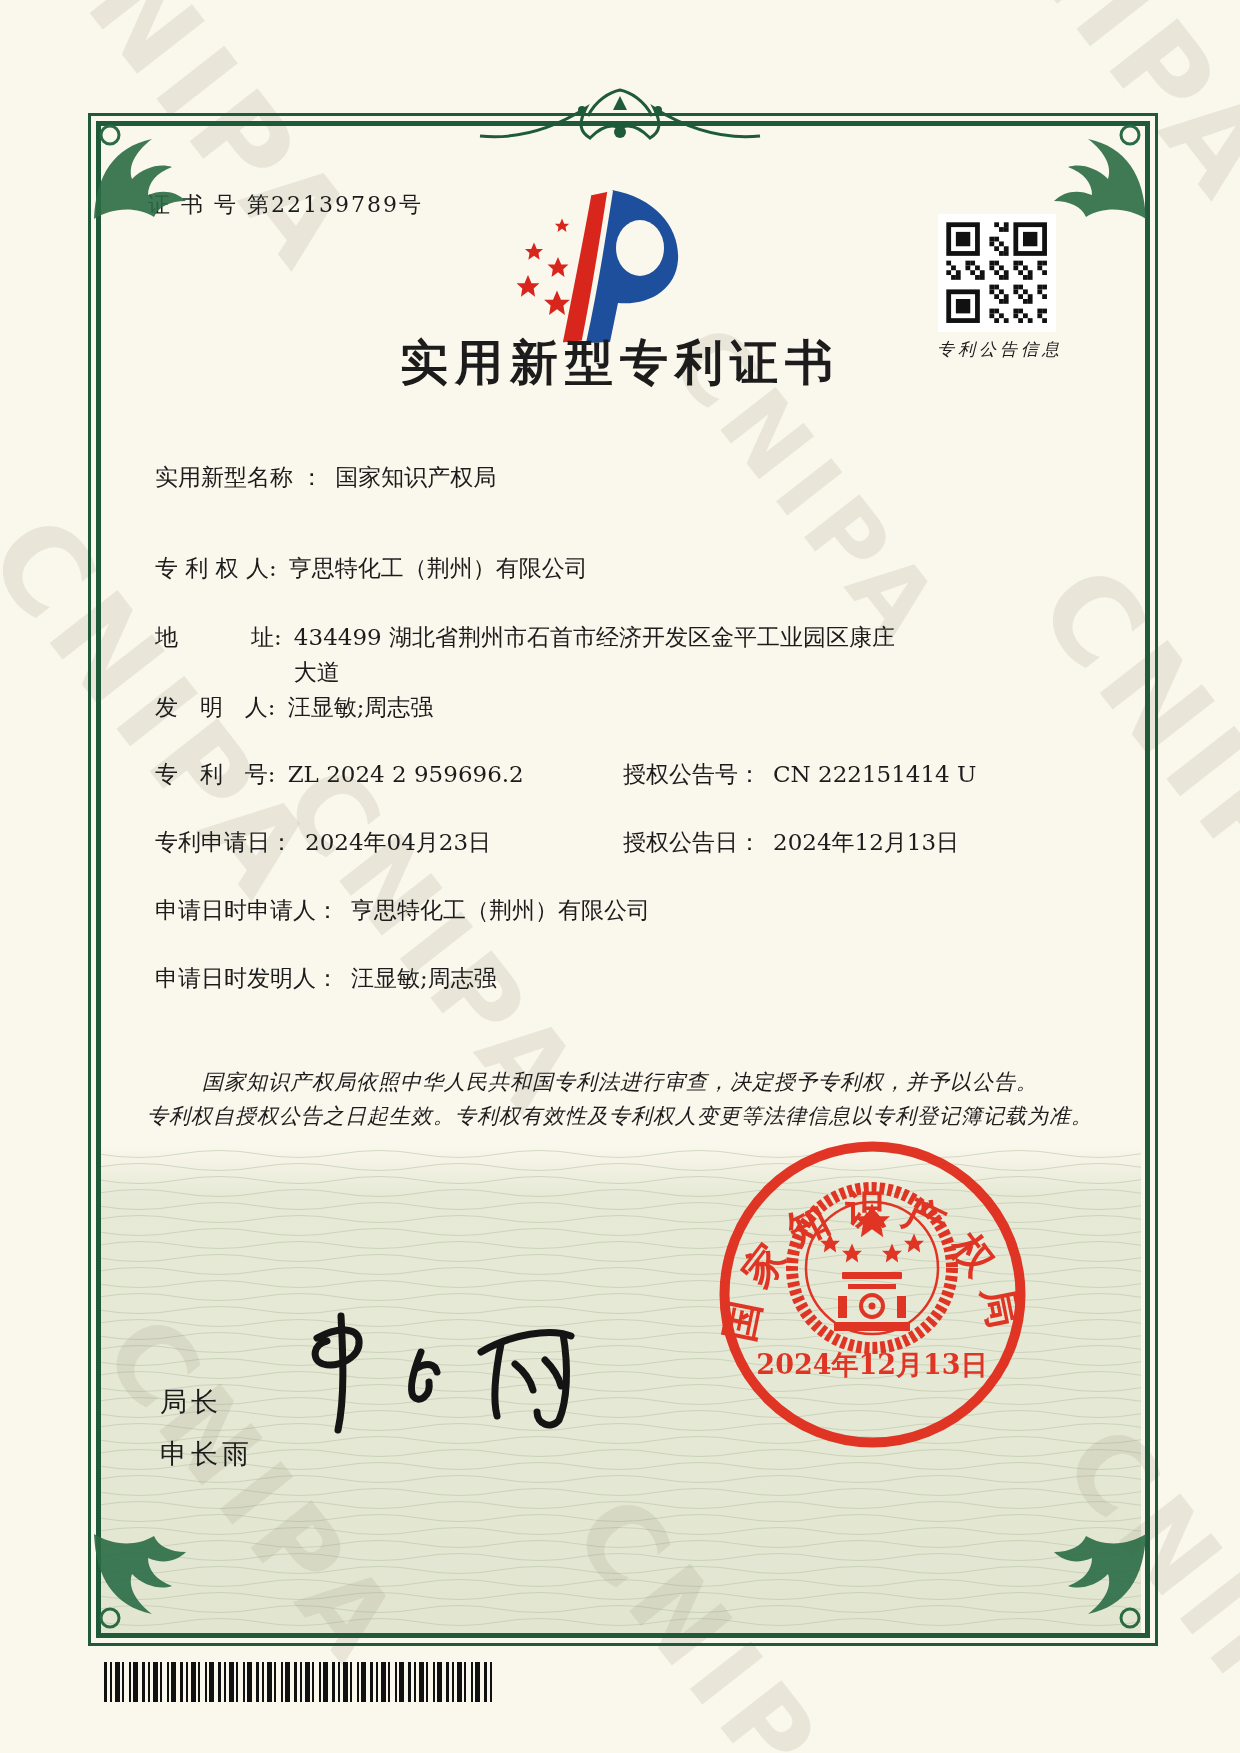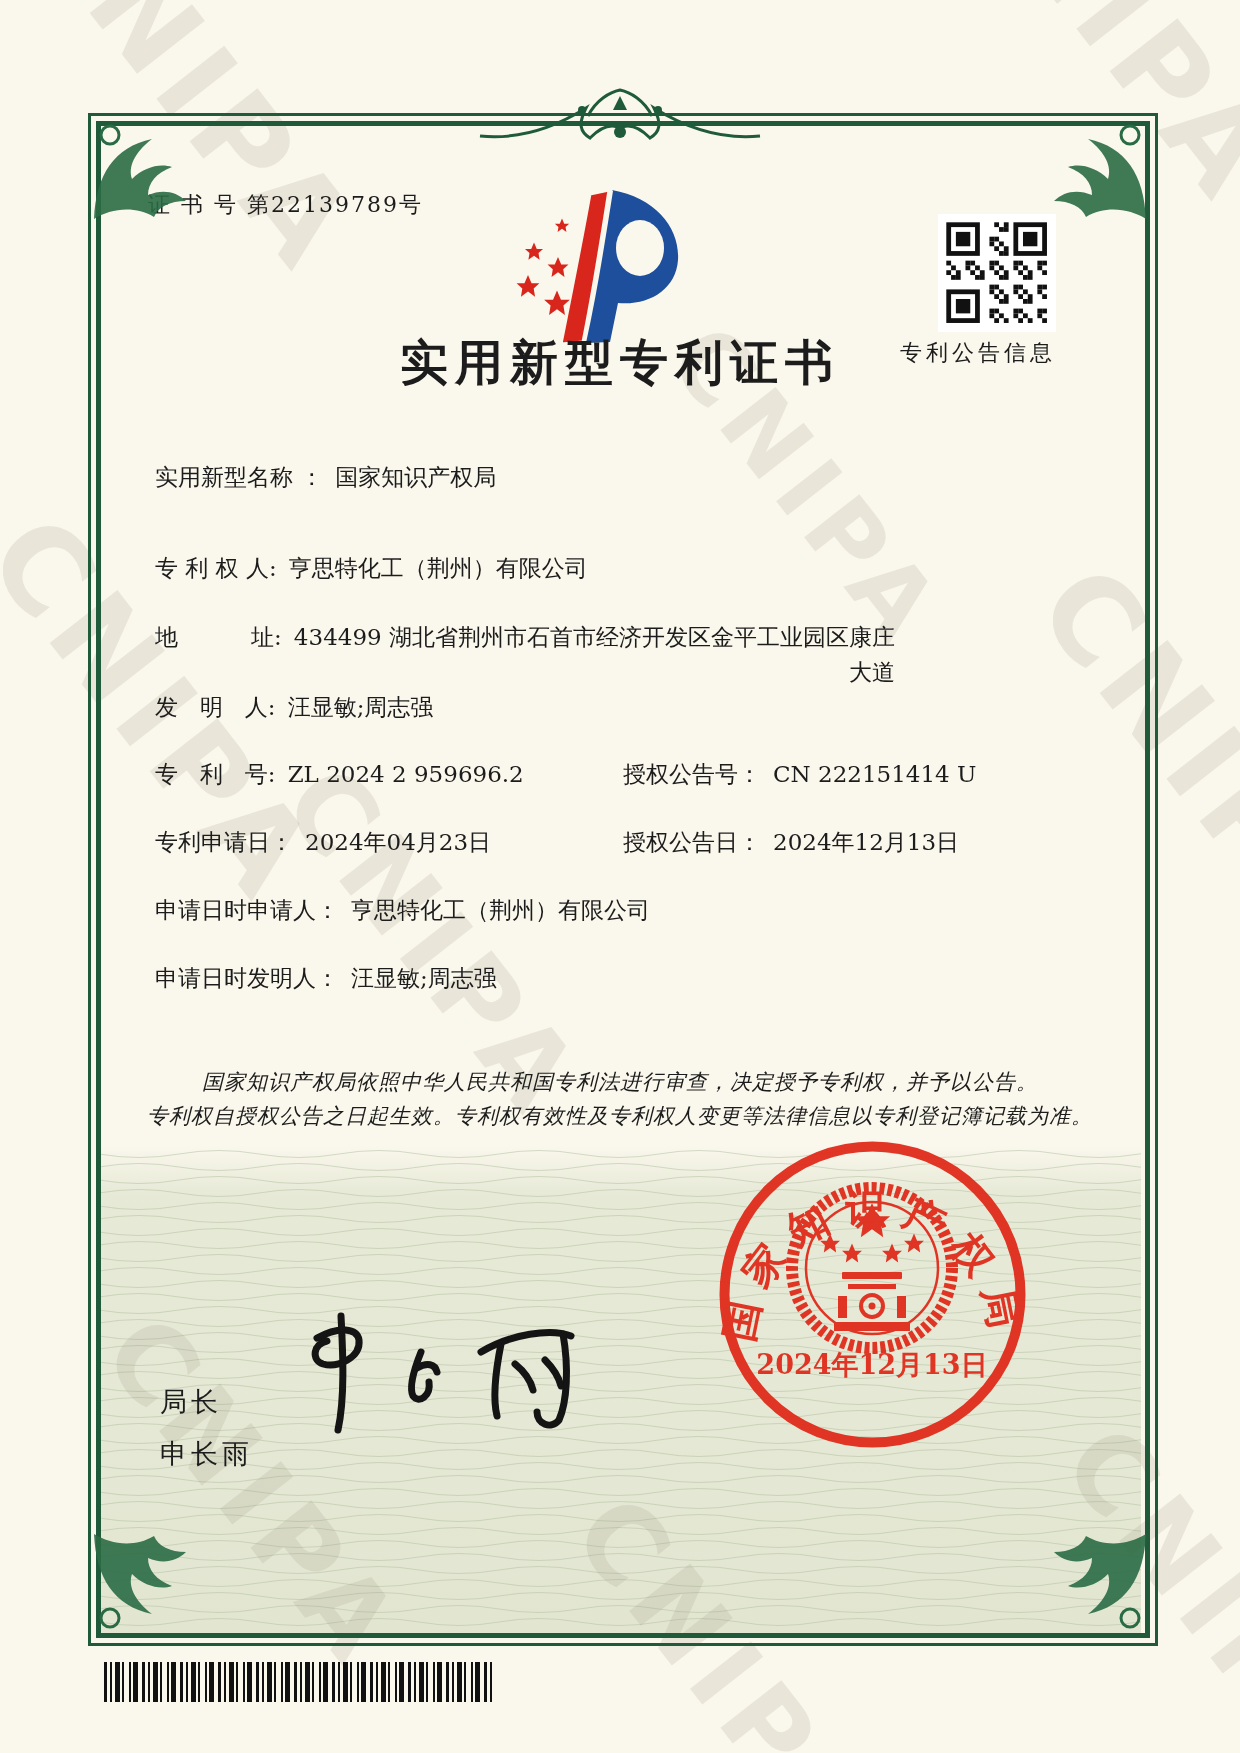--- a/index.html
+++ b/index.html
@@ -12,25 +12,25 @@
   
   .wm{position:absolute;font-family:"DejaVu Sans","Liberation Sans",sans-serif;font-weight:700;
       color:rgba(138,132,114,0.15);letter-spacing:10px;transform:rotate(52deg);
       z-index:2;pointer-events:none;white-space:nowrap;}
   
   .guilloche{position:absolute;left:99px;top:1146px;width:1042px;height:490px;z-index:1;
     background:linear-gradient(180deg,rgba(229,233,216,0) 0%,rgba(227,231,211,0.85) 10%,#e4e8d4 60%,#e2e6d1 100%);}
   
   .cert-no{position:absolute;left:148px;top:190px;font-size:22px;letter-spacing:2px;z-index:3;}
   .qr{position:absolute;left:938px;top:214px;width:118px;height:118px;z-index:3;background:#fff;}
-  .qr-label{position:absolute;left:900px;top:338px;width:200px;font-size:22px;
-            letter-spacing:4px;z-index:3;}
+  .qr-label{position:absolute;left:900px;top:338px;width:200px;text-align:center;font-size:17px;
+            letter-spacing:4px;font-style:italic;z-index:3;}
   .title{position:absolute;left:0;right:0;top:331px;text-align:center;font-size:48px;font-weight:700;
          letter-spacing:7px;z-index:3;}
-  .row{position:absolute;display:flex;font-size:23px;z-index:3;line-height:35px;text-align:right;}
+  .row{position:absolute;display:flex;font-size:23px;z-index:3;line-height:35px;}
   .row .lbl{white-space:pre;}
   .row .val{margin-left:12px;white-space:pre-wrap;}
   .statement{position:absolute;left:105px;right:105px;text-align:center;font-size:21px;
              font-style:italic;letter-spacing:1px;z-index:3;}
   .director-title{position:absolute;left:160px;top:1384px;font-size:27px;z-index:3;
       font-family:"DejaVu Sans","Liberation Sans",sans-serif;font-weight:500;letter-spacing:4px;}
   .director-name{position:absolute;left:160px;top:1436px;font-size:27px;z-index:3;
       font-family:"DejaVu Sans","Liberation Sans",sans-serif;font-weight:500;letter-spacing:4px;}
   .signature{position:absolute;left:295px;top:1310px;z-index:3;}
   .seal{position:absolute;left:700px;top:1122px;z-index:4;opacity:.93;}

